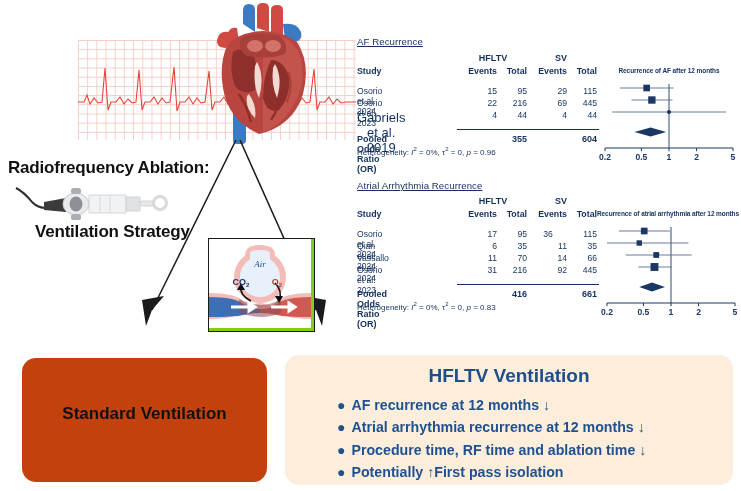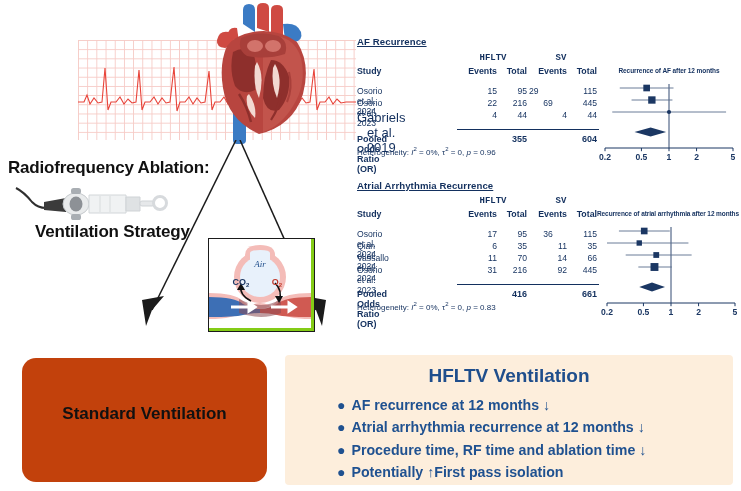--- a/index.html
+++ b/index.html
@@ -35,33 +35,33 @@
   
   #funnel-arrows{left:80px;top:140px;width:290px;height:205px;}
 
   
   #standard-ventilation-box{left:22px;top:358px;width:245px;height:124px;
       background:#c2410c;border-radius:14px;}
   #standard-ventilation-label{position:absolute;left:0;right:0;top:46px;text-align:center;
       font-size:17px;font-weight:bold;color:#111111;}
 
   #hfltv-box{left:285px;top:355px;width:448px;height:130px;
-      background:#fdeedc;border-radius:4px;}
+      background:#fdeedc;border-radius:14px;}
   #hfltv-title{position:absolute;left:0;right:0;top:10px;text-align:center;
       font-size:19px;font-weight:bold;color:#1f4e8c;}
   #hfltv-bullets{position:absolute;left:52px;top:39px;right:8px;}
   .hf-bullet{display:flex;align-items:flex-start;font-size:14.2px;font-weight:bold;
       color:#1f5190;line-height:1.58;white-space:nowrap;}
   .hf-bullet .dot{margin-right:6px;font-size:14px;line-height:1.58;}
 
   
   .fp-panel{color:#13305e;}
-  .fp-section-title{font-size:9.6px;font-weight:bold;text-decoration:underline;
+  .fp-section-title{font-size:9.6px;font-weight:normal;text-decoration:underline;
       letter-spacing:.1px;}
-  .grp-head{font-size:9px;font-weight:bold;text-align:center;font-family:Liberation Mono, monospace;}
+  .grp-head{font-size:9px;font-weight:bold;text-align:center;}
   .col-head{font-size:8.8px;font-weight:bold;}
   .plot-head{font-size:6.5px;font-weight:bold;text-align:center;letter-spacing:-.1px;}
 
   .forest-area{position:absolute;}
   .forest-area svg{display:block;}
 
   
   .sep-line{position:absolute;height:1px;background:#13305e;}
 </style>
 </head>
@@ -216,28 +216,28 @@
     <div class="abs col-head" style="left:102px;top:13px;width:38px;text-align:right;">Events</div>
     <div class="abs col-head" style="left:142px;top:13px;width:28px;text-align:right;">Total</div>
     <div class="abs col-head" style="left:172px;top:13px;width:38px;text-align:right;">Events</div>
     <div class="abs col-head" style="left:212px;top:13px;width:28px;text-align:right;">Total</div>
     <div class="abs plot-head" style="left:244px;top:14px;width:136px;">Recurrence of AF after 12 months</div>
 
     <div class="abs" style="left:0;top:33px;">
       <span class="abs" style="left:0;top:0;font-size:8.6px;">Osorio et al. 2024</span>
       <span class="abs" style="left:102px;top:0;width:38px;text-align:right;font-size:8.6px;">15</span>
       <span class="abs" style="left:142px;top:0;width:28px;text-align:right;font-size:8.6px;">95</span>
-      <span class="abs" style="left:172px;top:0;width:38px;text-align:left;font-size:8.6px;">29</span>
+      <span class="abs" style="left:172px;top:0;width:38px;text-align:right;font-size:8.6px;">29</span>
       <span class="abs" style="left:212px;top:0;width:28px;text-align:right;font-size:8.6px;">115</span>
     </div>
     <div class="abs" style="left:0;top:45px;">
       <span class="abs" style="left:0;top:0;font-size:8.6px;">Osorio et al. 2023</span>
       <span class="abs" style="left:102px;top:0;width:38px;text-align:right;font-size:8.6px;">22</span>
       <span class="abs" style="left:142px;top:0;width:28px;text-align:right;font-size:8.6px;">216</span>
-      <span class="abs" style="left:172px;top:0;width:38px;text-align:center;font-size:8.6px;">69</span>
+      <span class="abs" style="left:172px;top:0;width:38px;text-align:right;font-size:8.6px;">69</span>
       <span class="abs" style="left:212px;top:0;width:28px;text-align:right;font-size:8.6px;">445</span>
     </div>
     <div class="abs" style="left:0;top:57px;">
       <span class="abs" style="left:0;top:0;font-size:13px;text-align:center;">Gabriels et al. 2019</span>
       <span class="abs" style="left:102px;top:0;width:38px;text-align:right;font-size:8.6px;">4</span>
       <span class="abs" style="left:142px;top:0;width:28px;text-align:right;font-size:8.6px;">44</span>
       <span class="abs" style="left:172px;top:0;width:38px;text-align:right;font-size:8.6px;">4</span>
       <span class="abs" style="left:212px;top:0;width:28px;text-align:right;font-size:8.6px;">44</span>
     </div>
 

